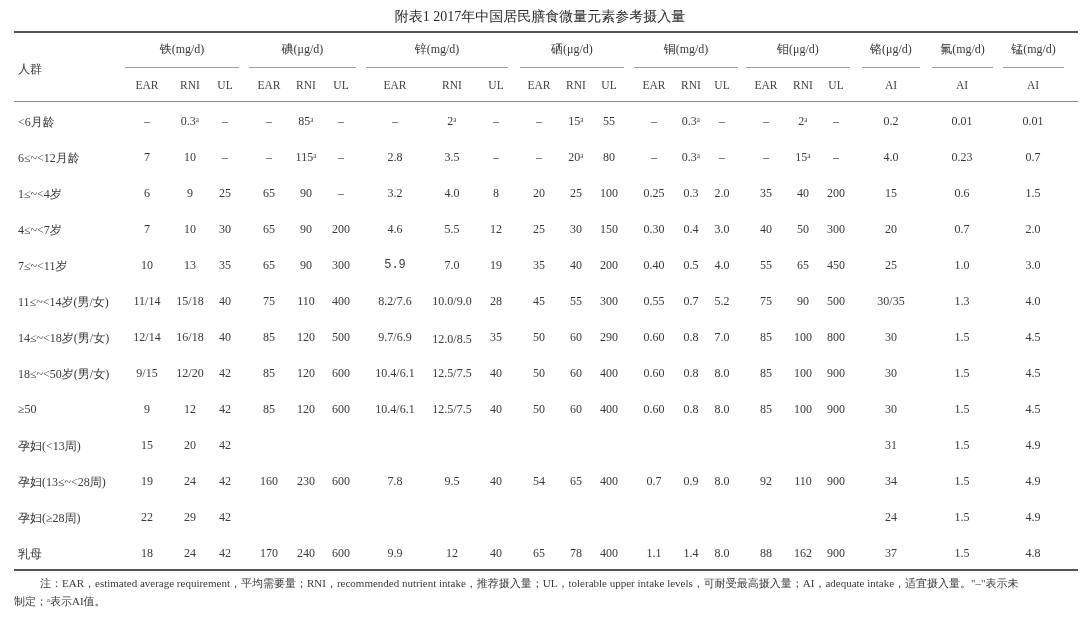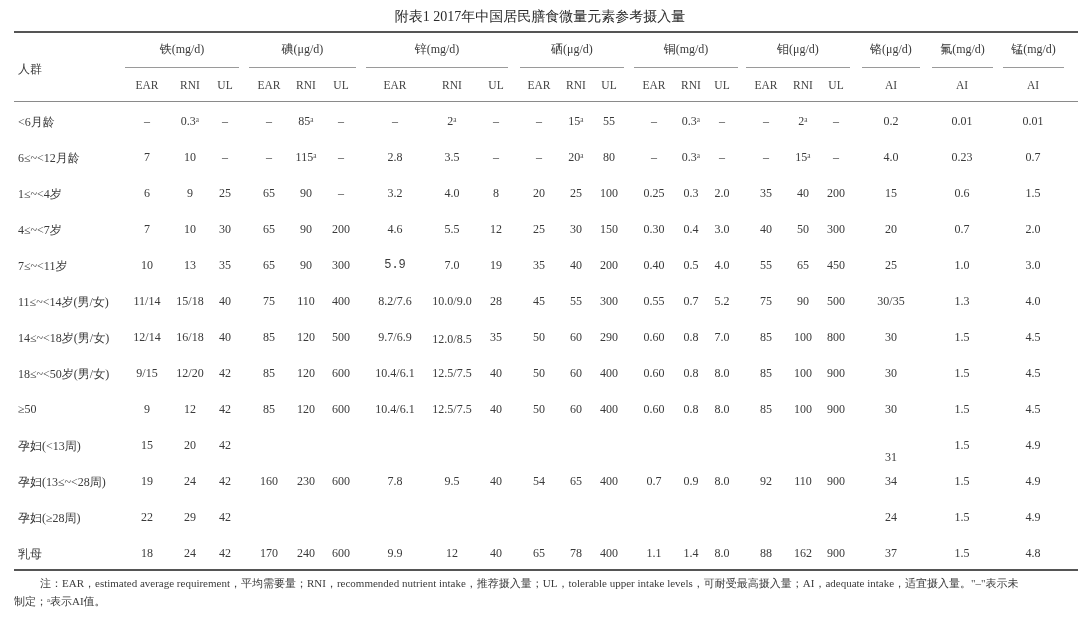--- a/index.html
+++ b/index.html
@@ -282,21 +282,21 @@
     <div class="cell" style="left: 496px; top: 438px;"></div>
     <div class="cell" style="left: 539px; top: 438px;"></div>
     <div class="cell" style="left: 576px; top: 438px;"></div>
     <div class="cell" style="left: 609px; top: 438px;"></div>
     <div class="cell" style="left: 654px; top: 438px;"></div>
     <div class="cell" style="left: 691px; top: 438px;"></div>
     <div class="cell" style="left: 722px; top: 438px;"></div>
     <div class="cell" style="left: 766px; top: 438px;"></div>
     <div class="cell" style="left: 803px; top: 438px;"></div>
     <div class="cell" style="left: 836px; top: 438px;"></div>
-    <div class="cell" style="left: 891px; top: 438px; margin-top: 12px;">31</div>
+    <div class="cell" style="left: 891px; top: 438px;">31</div>
     <div class="cell" style="left: 962px; top: 438px;">1.5</div>
     <div class="cell" style="left: 1033px; top: 438px;">4.9</div>
     <div class="row-label" style="top: 474px;">孕妇(13≤~&lt;28周)</div>
     <div class="cell" style="left: 147px; top: 474px;">19</div>
     <div class="cell" style="left: 190px; top: 474px;">24</div>
     <div class="cell" style="left: 225px; top: 474px;">42</div>
     <div class="cell" style="left: 269px; top: 474px;">160</div>
     <div class="cell" style="left: 306px; top: 474px;">230</div>
     <div class="cell" style="left: 341px; top: 474px;">600</div>
     <div class="cell" style="left: 395px; top: 474px;">7.8</div>

